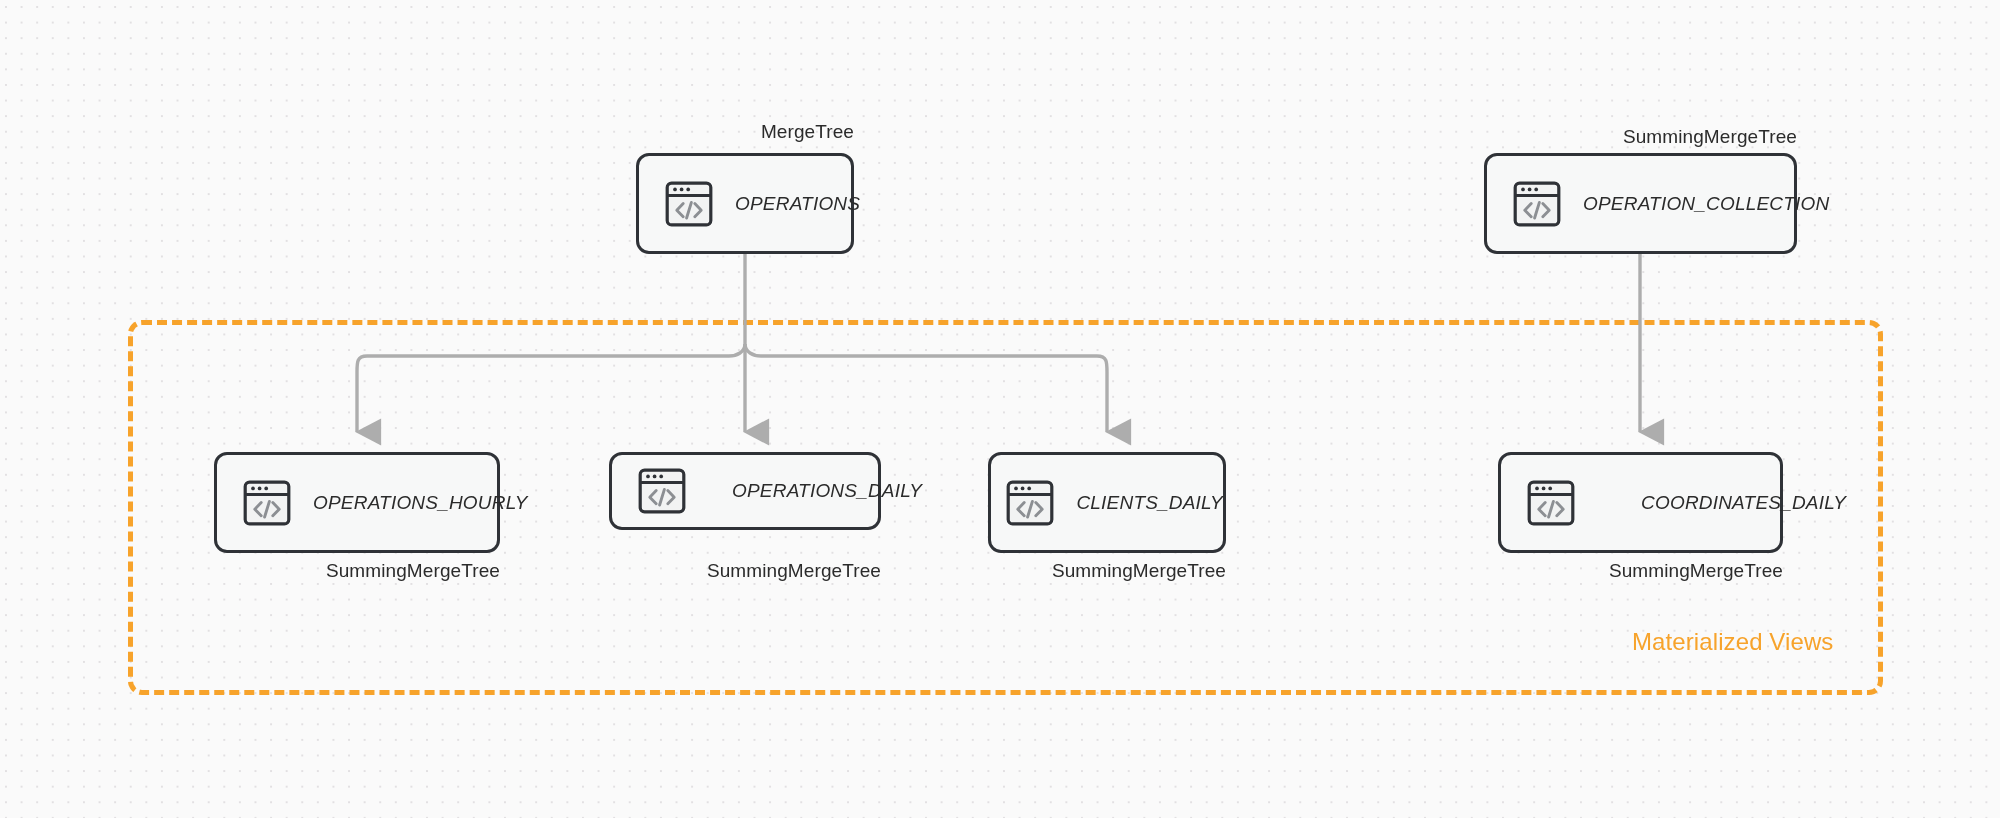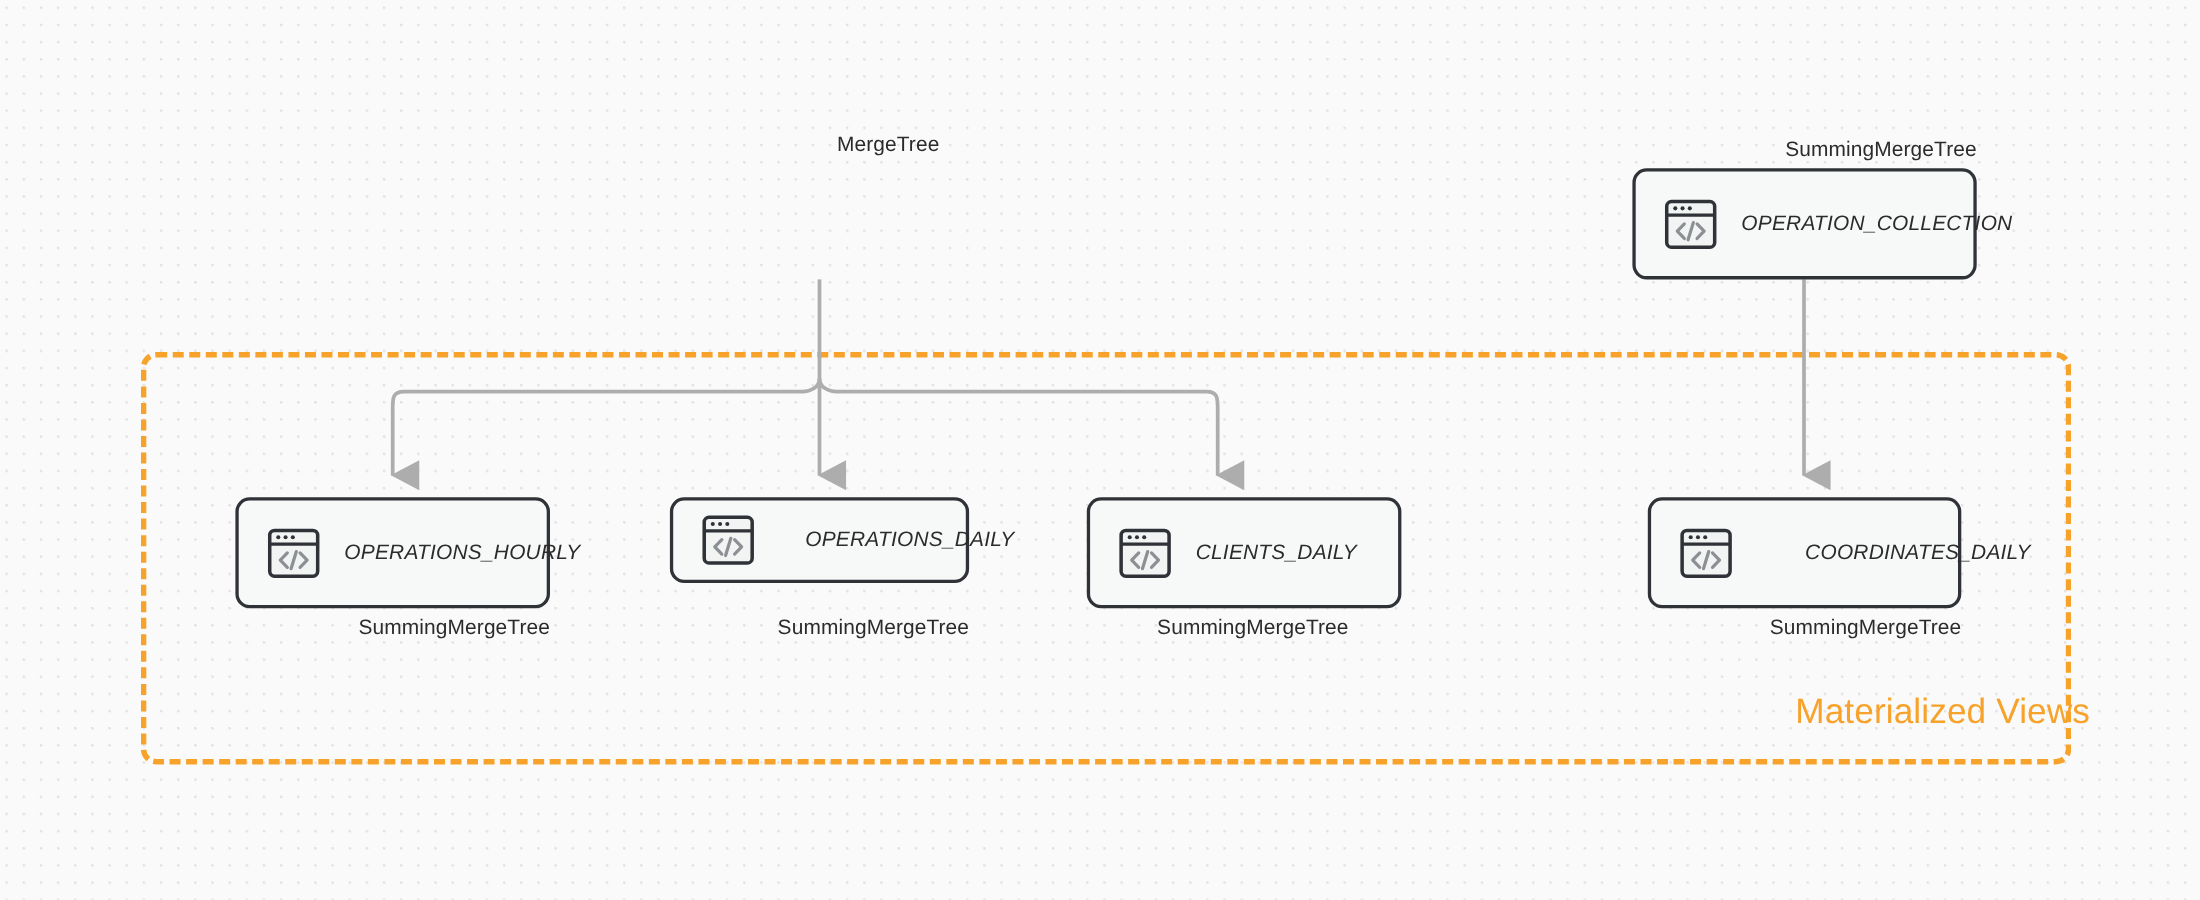--- a/index.html
+++ b/index.html
@@ -29,21 +29,21 @@
   .mv-group {
     position: absolute;
     box-sizing: border-box;
     border: 5px dashed #f7a32b;
     border-radius: 14px;
     background: transparent;
   }
   .mv-label {
     position: absolute;
     color: #f7a32b;
-    font-size: 32px;
+    font-size: 24px;
     font-family: "Liberation Sans", sans-serif;
     white-space: nowrap;
     letter-spacing: 0.1px;
   }
 
   
   #edges {
     position: absolute;
     left: 0; top: 0;
     width: 2000px;
@@ -120,20 +120,33 @@
              C 745 352, 753 356, 761 356
              L 1097 356
              C 1107 356, 1107 362, 1107 372
              L 1107 432" fill="none" stroke="#adadad" stroke-width="3.4" stroke-linecap="butt" marker-end="url(#arrowhead)"></path>
 
     <path d="M 1640 254 L 1640 432" fill="none" stroke="#adadad" stroke-width="3.4" stroke-linecap="butt" marker-end="url(#arrowhead)"></path>
   </svg>
 
   <div class="engine-caption" style="left:636px; top:121px; width:218px;">MergeTree</div>
 
+  <div class="node" style="left:636px; top:153px; width:218px; height:101px;">
+    <svg class="node-icon" viewBox="0 0 48 46">
+      <rect x="2.2" y="2.2" width="43.6" height="41.6" rx="4.4" ry="4.4" fill="#f2f3f3" stroke="#2f3237" stroke-width="3.2"></rect>
+      <line x1="2.2" y1="14.6" x2="45.8" y2="14.6" stroke="#2f3237" stroke-width="3.0"></line>
+      <circle cx="10.0" cy="8.4" r="1.85" fill="#2f3237"></circle>
+      <circle cx="16.6" cy="8.4" r="1.85" fill="#2f3237"></circle>
+      <circle cx="23.2" cy="8.4" r="1.85" fill="#2f3237"></circle>
+      <path d="M 18.2 22.6 L 11.8 29.2 L 18.2 35.8" fill="none" stroke="#8c8f93" stroke-width="2.9" stroke-linecap="round" stroke-linejoin="round"></path>
+      <path d="M 29.8 22.6 L 36.2 29.2 L 29.8 35.8" fill="none" stroke="#8c8f93" stroke-width="2.9" stroke-linecap="round" stroke-linejoin="round"></path>
+      <path d="M 26.4 21.4 L 21.6 37.0" fill="none" stroke="#8c8f93" stroke-width="2.9" stroke-linecap="round"></path>
+    </svg>
+    <span class="node-label">OPERATIONS</span>
+  </div>
 
   <div class="engine-caption" style="left:1484px; top:126px; width:313px;">SummingMergeTree</div>
 
   <div class="node" style="left:1484px; top:153px; width:313px; height:101px;">
     <svg class="node-icon" viewBox="0 0 48 46">
       <rect x="2.2" y="2.2" width="43.6" height="41.6" rx="4.4" ry="4.4" fill="#f2f3f3" stroke="#2f3237" stroke-width="3.2"></rect>
       <line x1="2.2" y1="14.6" x2="45.8" y2="14.6" stroke="#2f3237" stroke-width="3.0"></line>
       <circle cx="10.0" cy="8.4" r="1.85" fill="#2f3237"></circle>
       <circle cx="16.6" cy="8.4" r="1.85" fill="#2f3237"></circle>
       <circle cx="23.2" cy="8.4" r="1.85" fill="#2f3237"></circle>
@@ -167,21 +180,21 @@
       <circle cx="16.6" cy="8.4" r="1.85" fill="#2f3237"></circle>
       <circle cx="23.2" cy="8.4" r="1.85" fill="#2f3237"></circle>
       <path d="M 18.2 22.6 L 11.8 29.2 L 18.2 35.8" fill="none" stroke="#8c8f93" stroke-width="2.9" stroke-linecap="round" stroke-linejoin="round"></path>
       <path d="M 29.8 22.6 L 36.2 29.2 L 29.8 35.8" fill="none" stroke="#8c8f93" stroke-width="2.9" stroke-linecap="round" stroke-linejoin="round"></path>
       <path d="M 26.4 21.4 L 21.6 37.0" fill="none" stroke="#8c8f93" stroke-width="2.9" stroke-linecap="round"></path>
     </svg>
     <span class="node-label">OPERATIONS_DAILY</span>
   </div>
   <div class="engine-caption" style="left:609px; top:560px; width:272px;">SummingMergeTree</div>
 
-  <div class="node" style="left:988px; top:452px; width:286px; height:101px;">
+  <div class="node" style="left:988px; top:452px; width:238px; height:101px;justify-content:flex-end;">
     <svg class="node-icon" viewBox="0 0 48 46">
       <rect x="2.2" y="2.2" width="43.6" height="41.6" rx="4.4" ry="4.4" fill="#f2f3f3" stroke="#2f3237" stroke-width="3.2"></rect>
       <line x1="2.2" y1="14.6" x2="45.8" y2="14.6" stroke="#2f3237" stroke-width="3.0"></line>
       <circle cx="10.0" cy="8.4" r="1.85" fill="#2f3237"></circle>
       <circle cx="16.6" cy="8.4" r="1.85" fill="#2f3237"></circle>
       <circle cx="23.2" cy="8.4" r="1.85" fill="#2f3237"></circle>
       <path d="M 18.2 22.6 L 11.8 29.2 L 18.2 35.8" fill="none" stroke="#8c8f93" stroke-width="2.9" stroke-linecap="round" stroke-linejoin="round"></path>
       <path d="M 29.8 22.6 L 36.2 29.2 L 29.8 35.8" fill="none" stroke="#8c8f93" stroke-width="2.9" stroke-linecap="round" stroke-linejoin="round"></path>
       <path d="M 26.4 21.4 L 21.6 37.0" fill="none" stroke="#8c8f93" stroke-width="2.9" stroke-linecap="round"></path>
     </svg>

